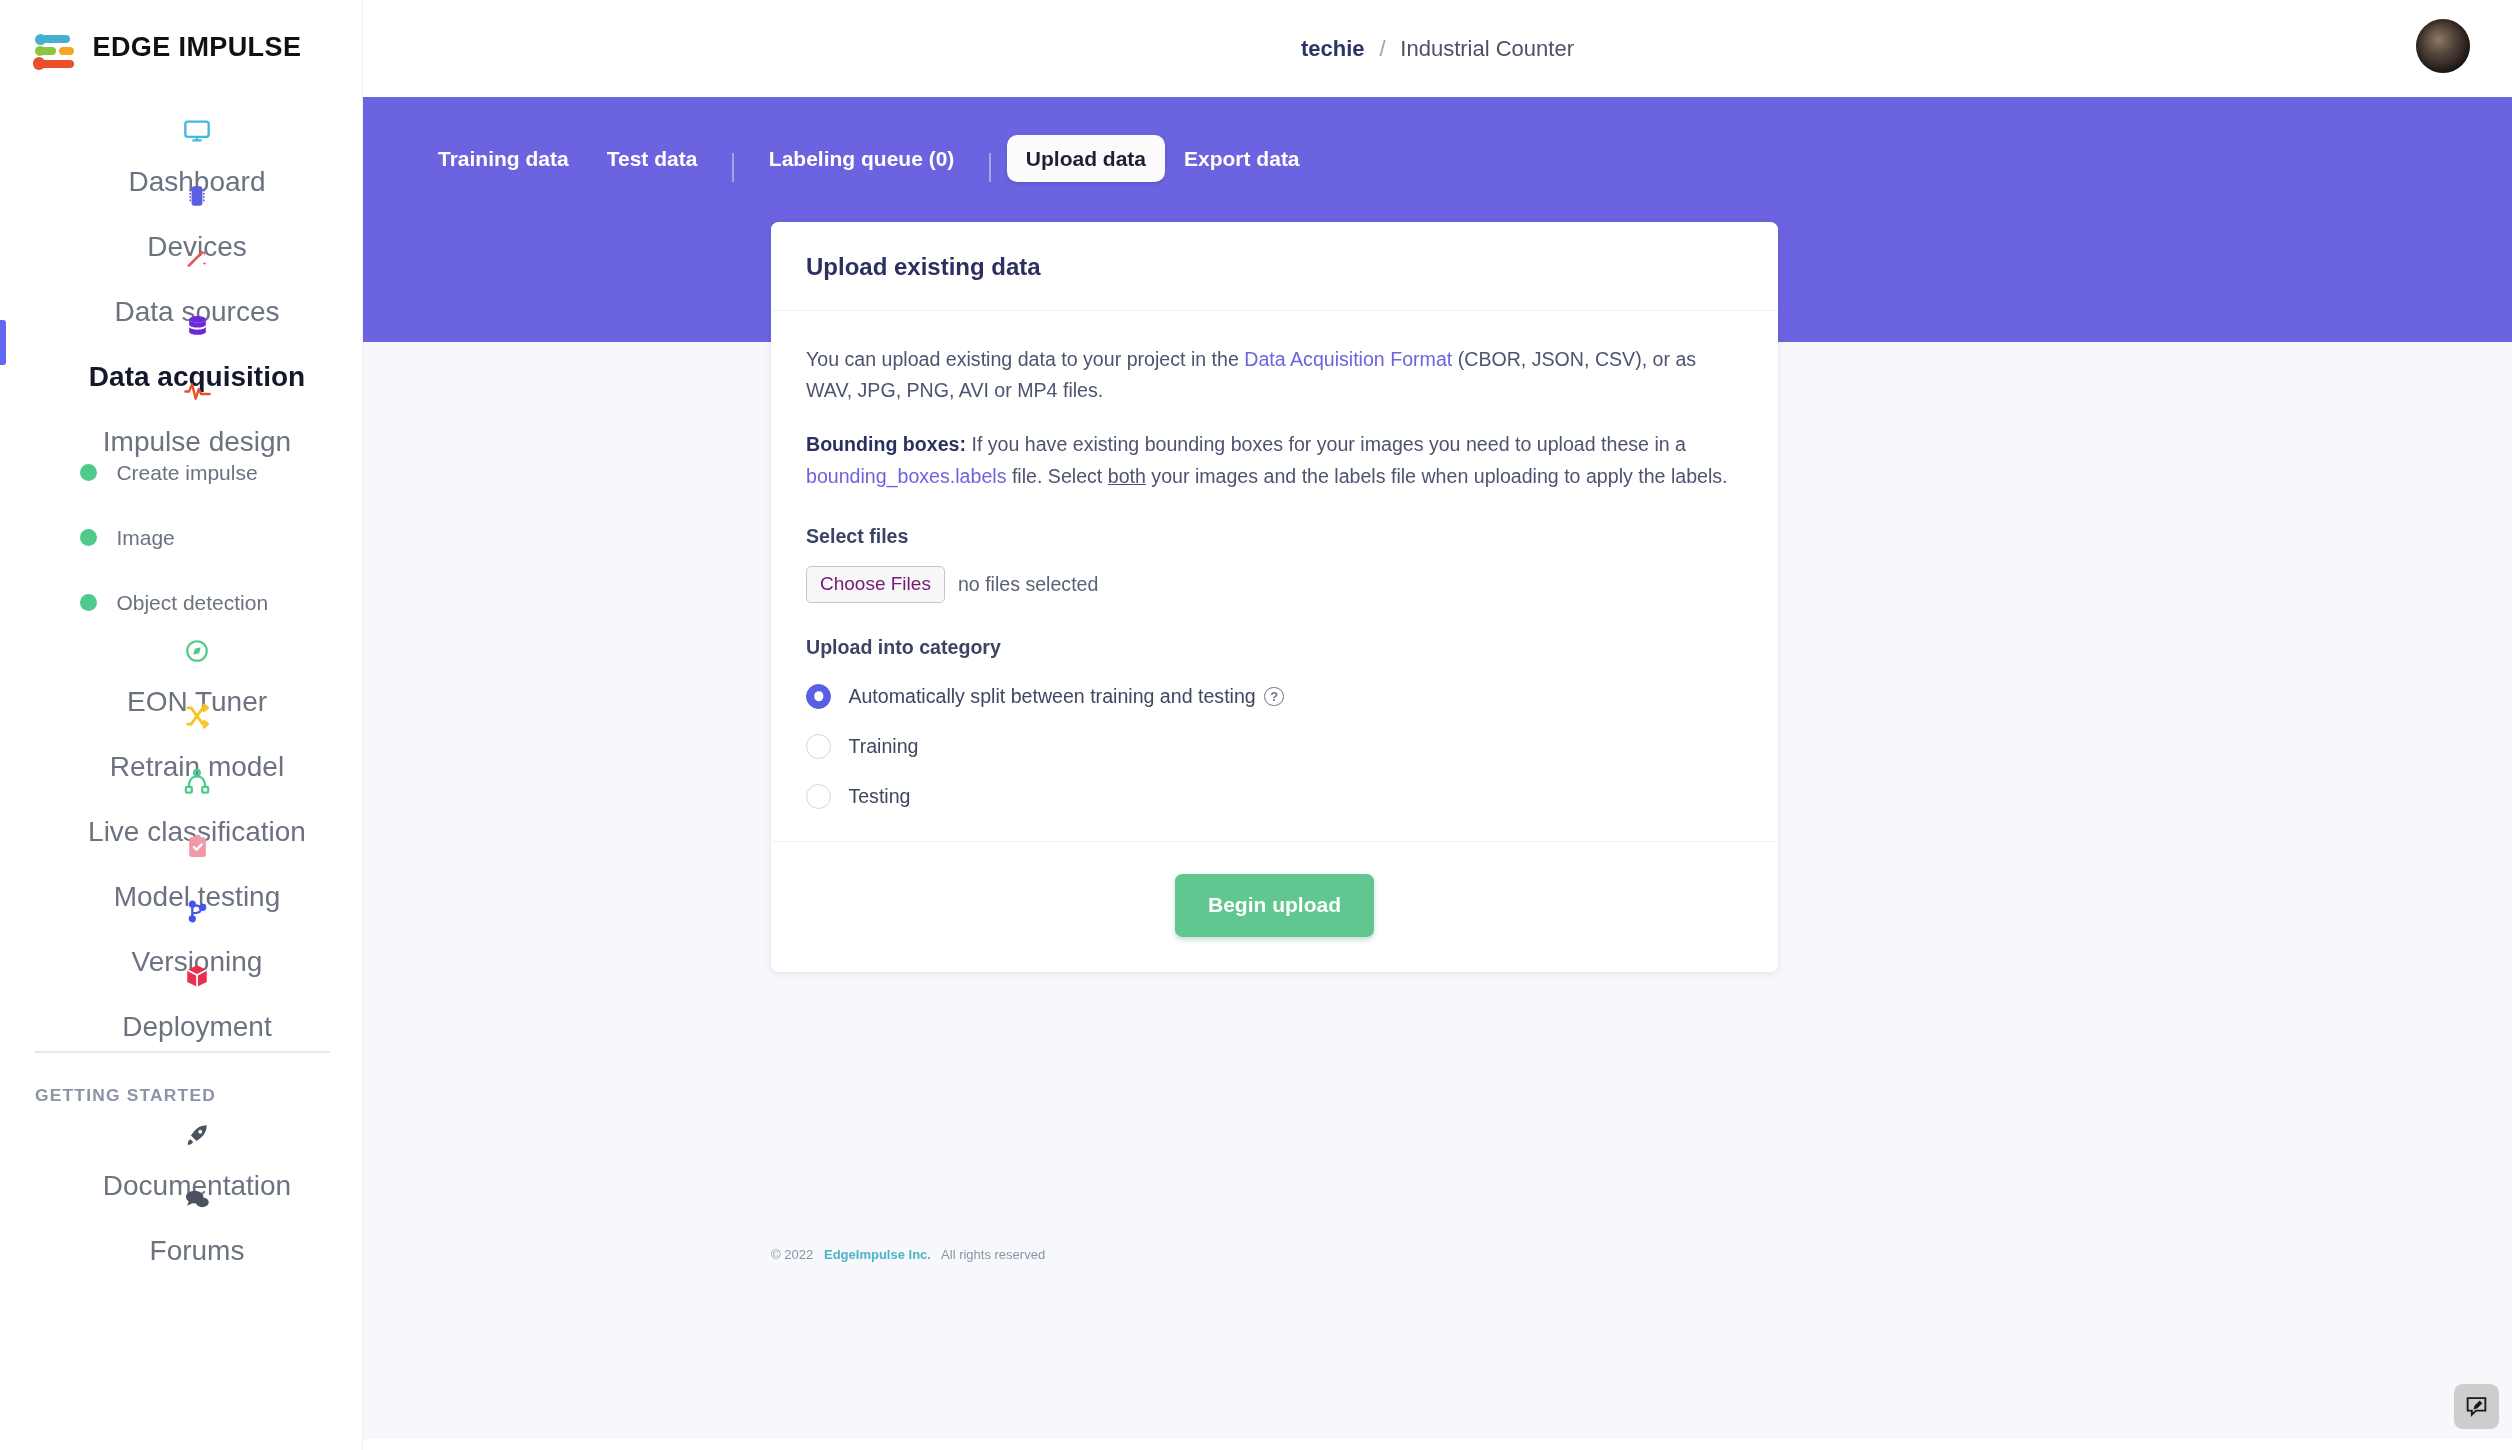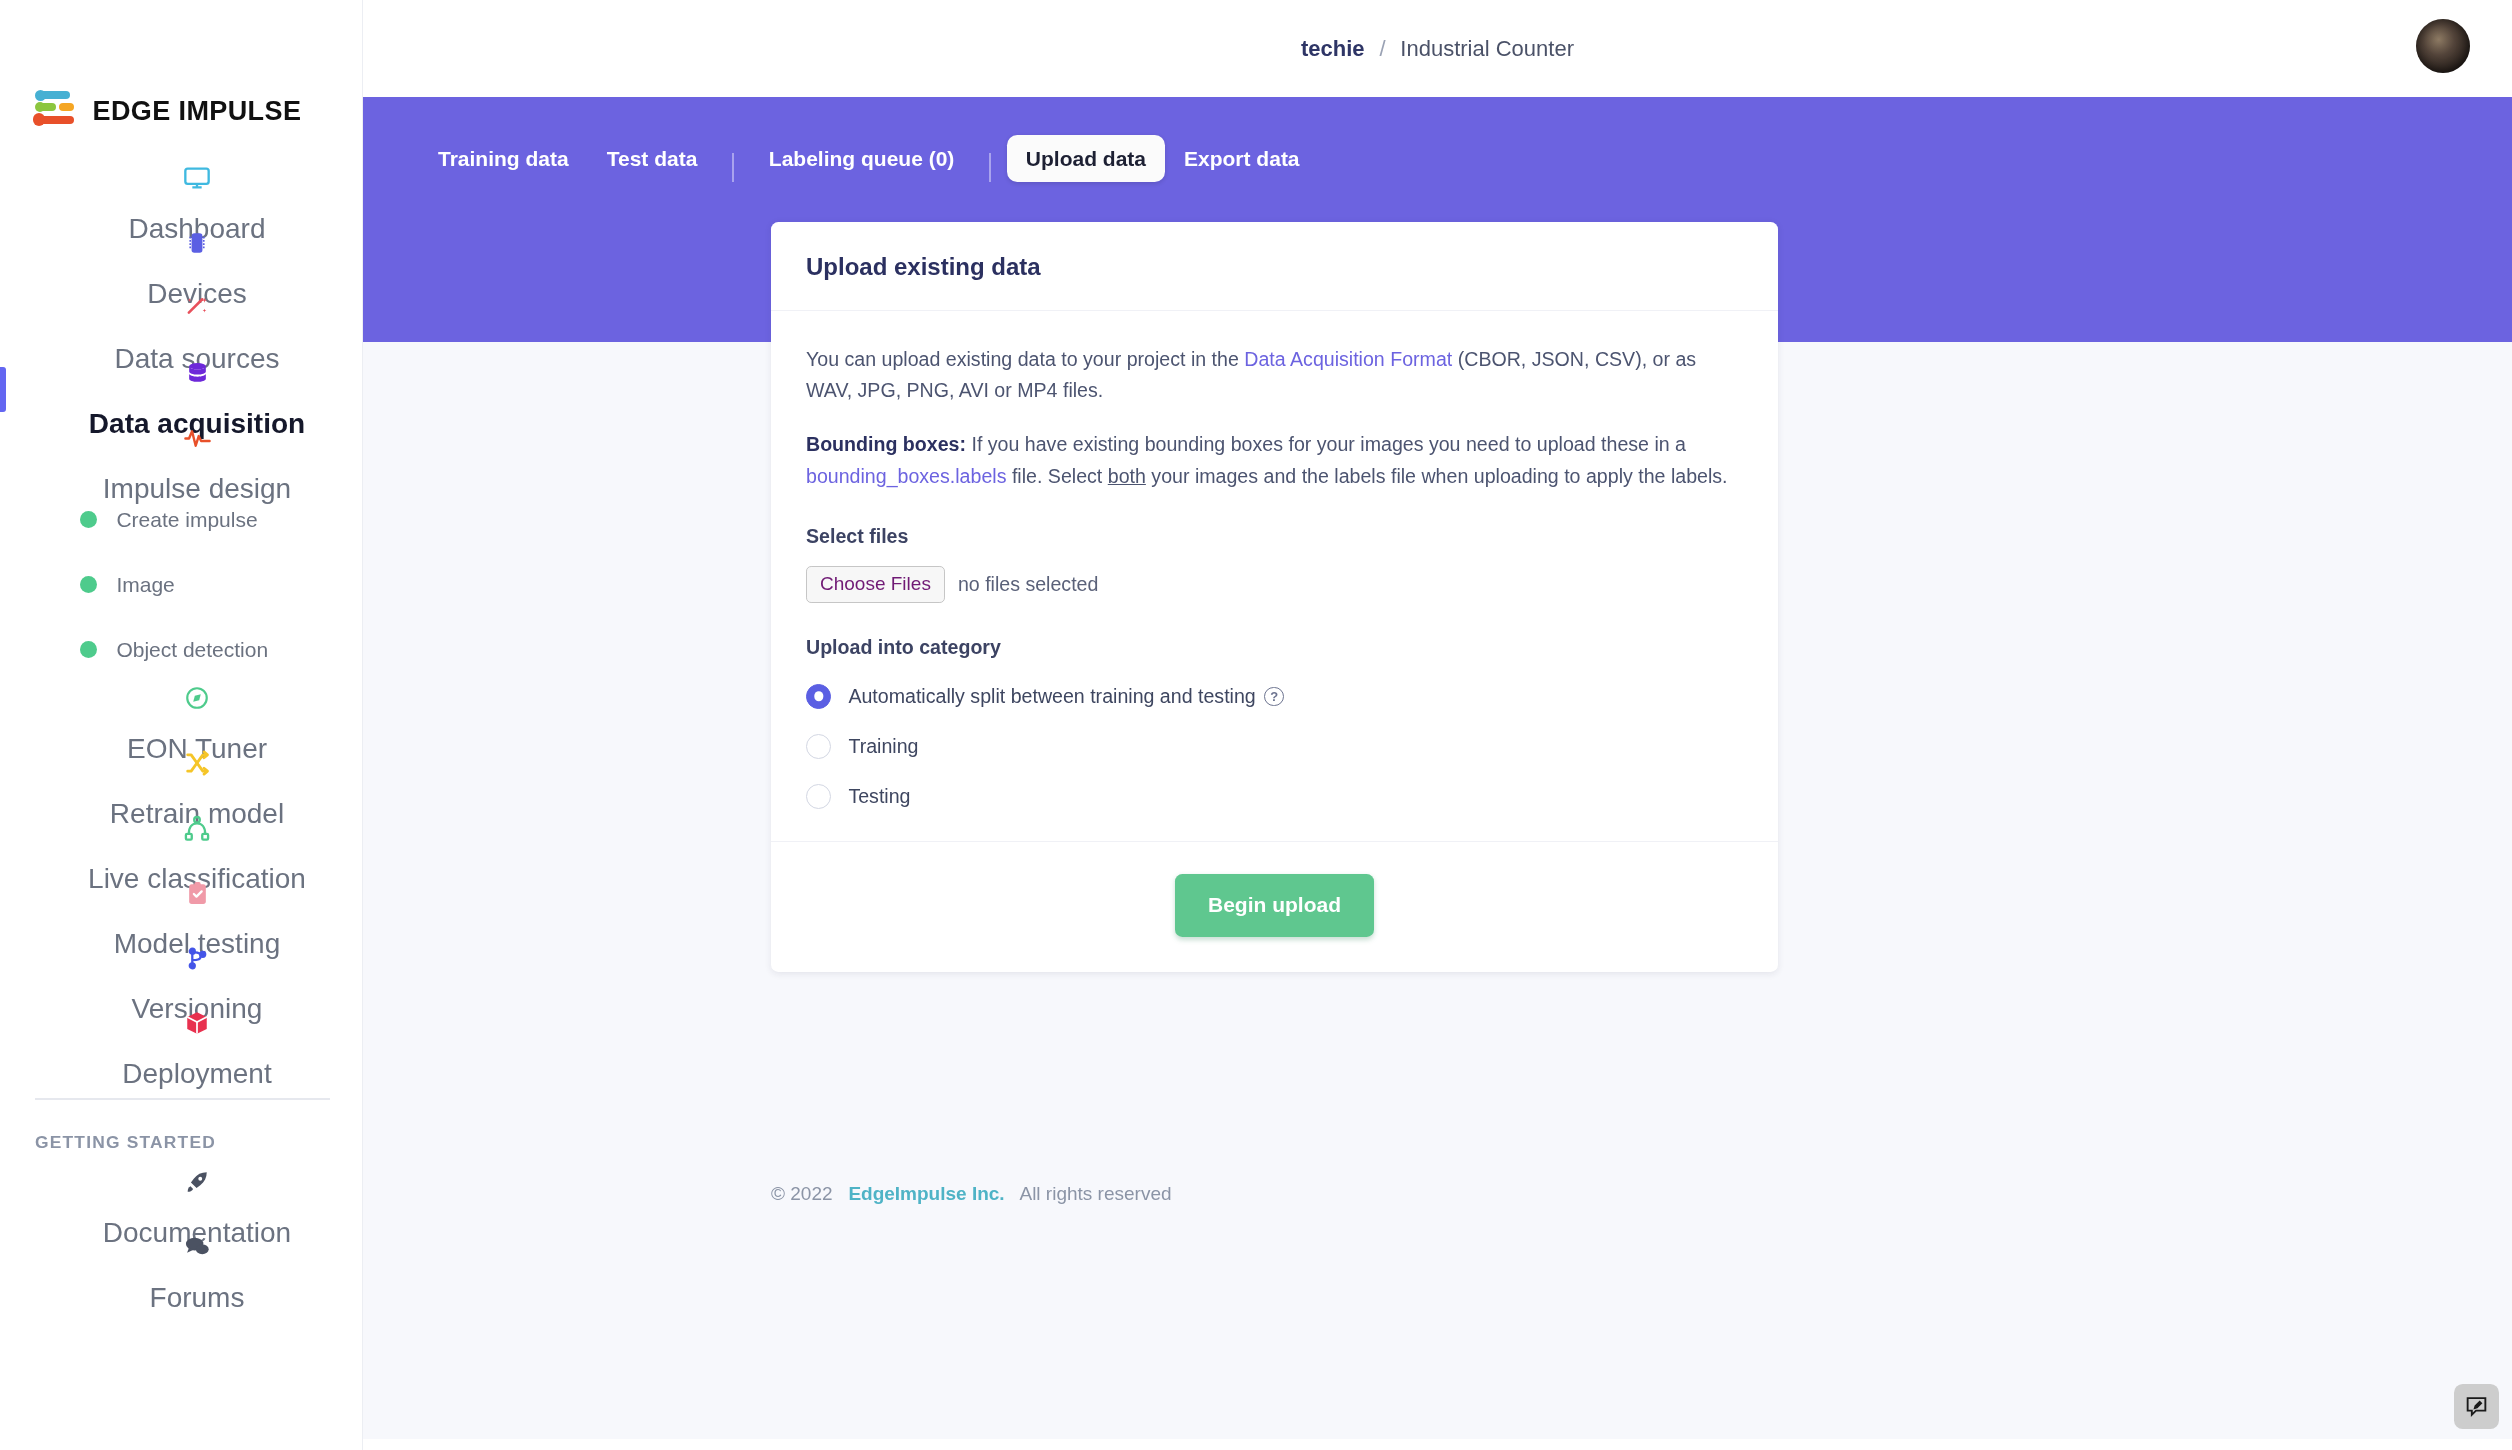--- a/index.html
+++ b/index.html
@@ -14,22 +14,22 @@
   
   .sidebar {
     width: 363px; height: 1451px;
     background: #ffffff;
     border-right: 1.5px solid #eceef3;
     flex: 0 0 363px;
     position: relative;
     padding-top: 0;
   }
   .logo-row {
-    display: flex; align-items: flex-end; gap: 14.5px;
-    padding: 32px 0 0 33px; height: 80px; margin-top: 47px;
+    display: flex; align-items: flex-start; gap: 14.5px;
+    padding: 32px 0 0 33px; height: 80px;
   }
   .logo-mark { width: 45px; height: 39px; position: relative; flex: 0 0 45px; }
   .bar { position: absolute; height: 8px; border-radius: 4.4px; }
   .bar.blue  { background: #46b0d3; top: 2.9px;  left: 4.4px;  width: 33px; }
   .bar.green { background: #8cc63f; top: 15.3px; left: 4.4px;  width: 19px; }
   .bar.amber { background: #f5a623; top: 15.3px; left: 26px; width: 14.5px; }
   .bar.red   { background: #e8502a; top: 28px; left: 2.9px;  width: 38px; }
   .dot { position: absolute; border-radius: 50%; }
   .dot.blue  { background: #46b0d3; width: 11px; height: 11px; top: 1.5px;  left: 1.5px; }
   .dot.green { background: #8cc63f; width: 10.2px; height: 10.2px; top: 14px; left: 2.2px; }
@@ -150,22 +150,22 @@
   .begin-btn {
     background: #5fc78f; color: #ffffff;
     font-family: "Liberation Sans", sans-serif;
     font-size: 21px; font-weight: bold;
     border: none; border-radius: 7.3px;
     padding: 19.6px 33px; cursor: pointer;
     box-shadow: 0 2.2px 5.1px rgba(60,140,100,.28);
   }
 
   .footer {
-    position: absolute; left: 408px; top: 1183px;
-    font-size: 19px; color: #8b94a6;
+    position: absolute; left: 408px; top: 1247px;
+    font-size: 13px; color: #8b94a6;
   }
   .footer .co { color: #4fb3c6; font-weight: bold; }
 
   .feedback-btn {
     position: absolute; right: 13px; bottom: 10.2px;
     width: 45px; height: 45px; border-radius: 8.7px;
     background: #cdcdcd; display: flex; align-items: center; justify-content: center;
     cursor: pointer;
   }
 </style>

